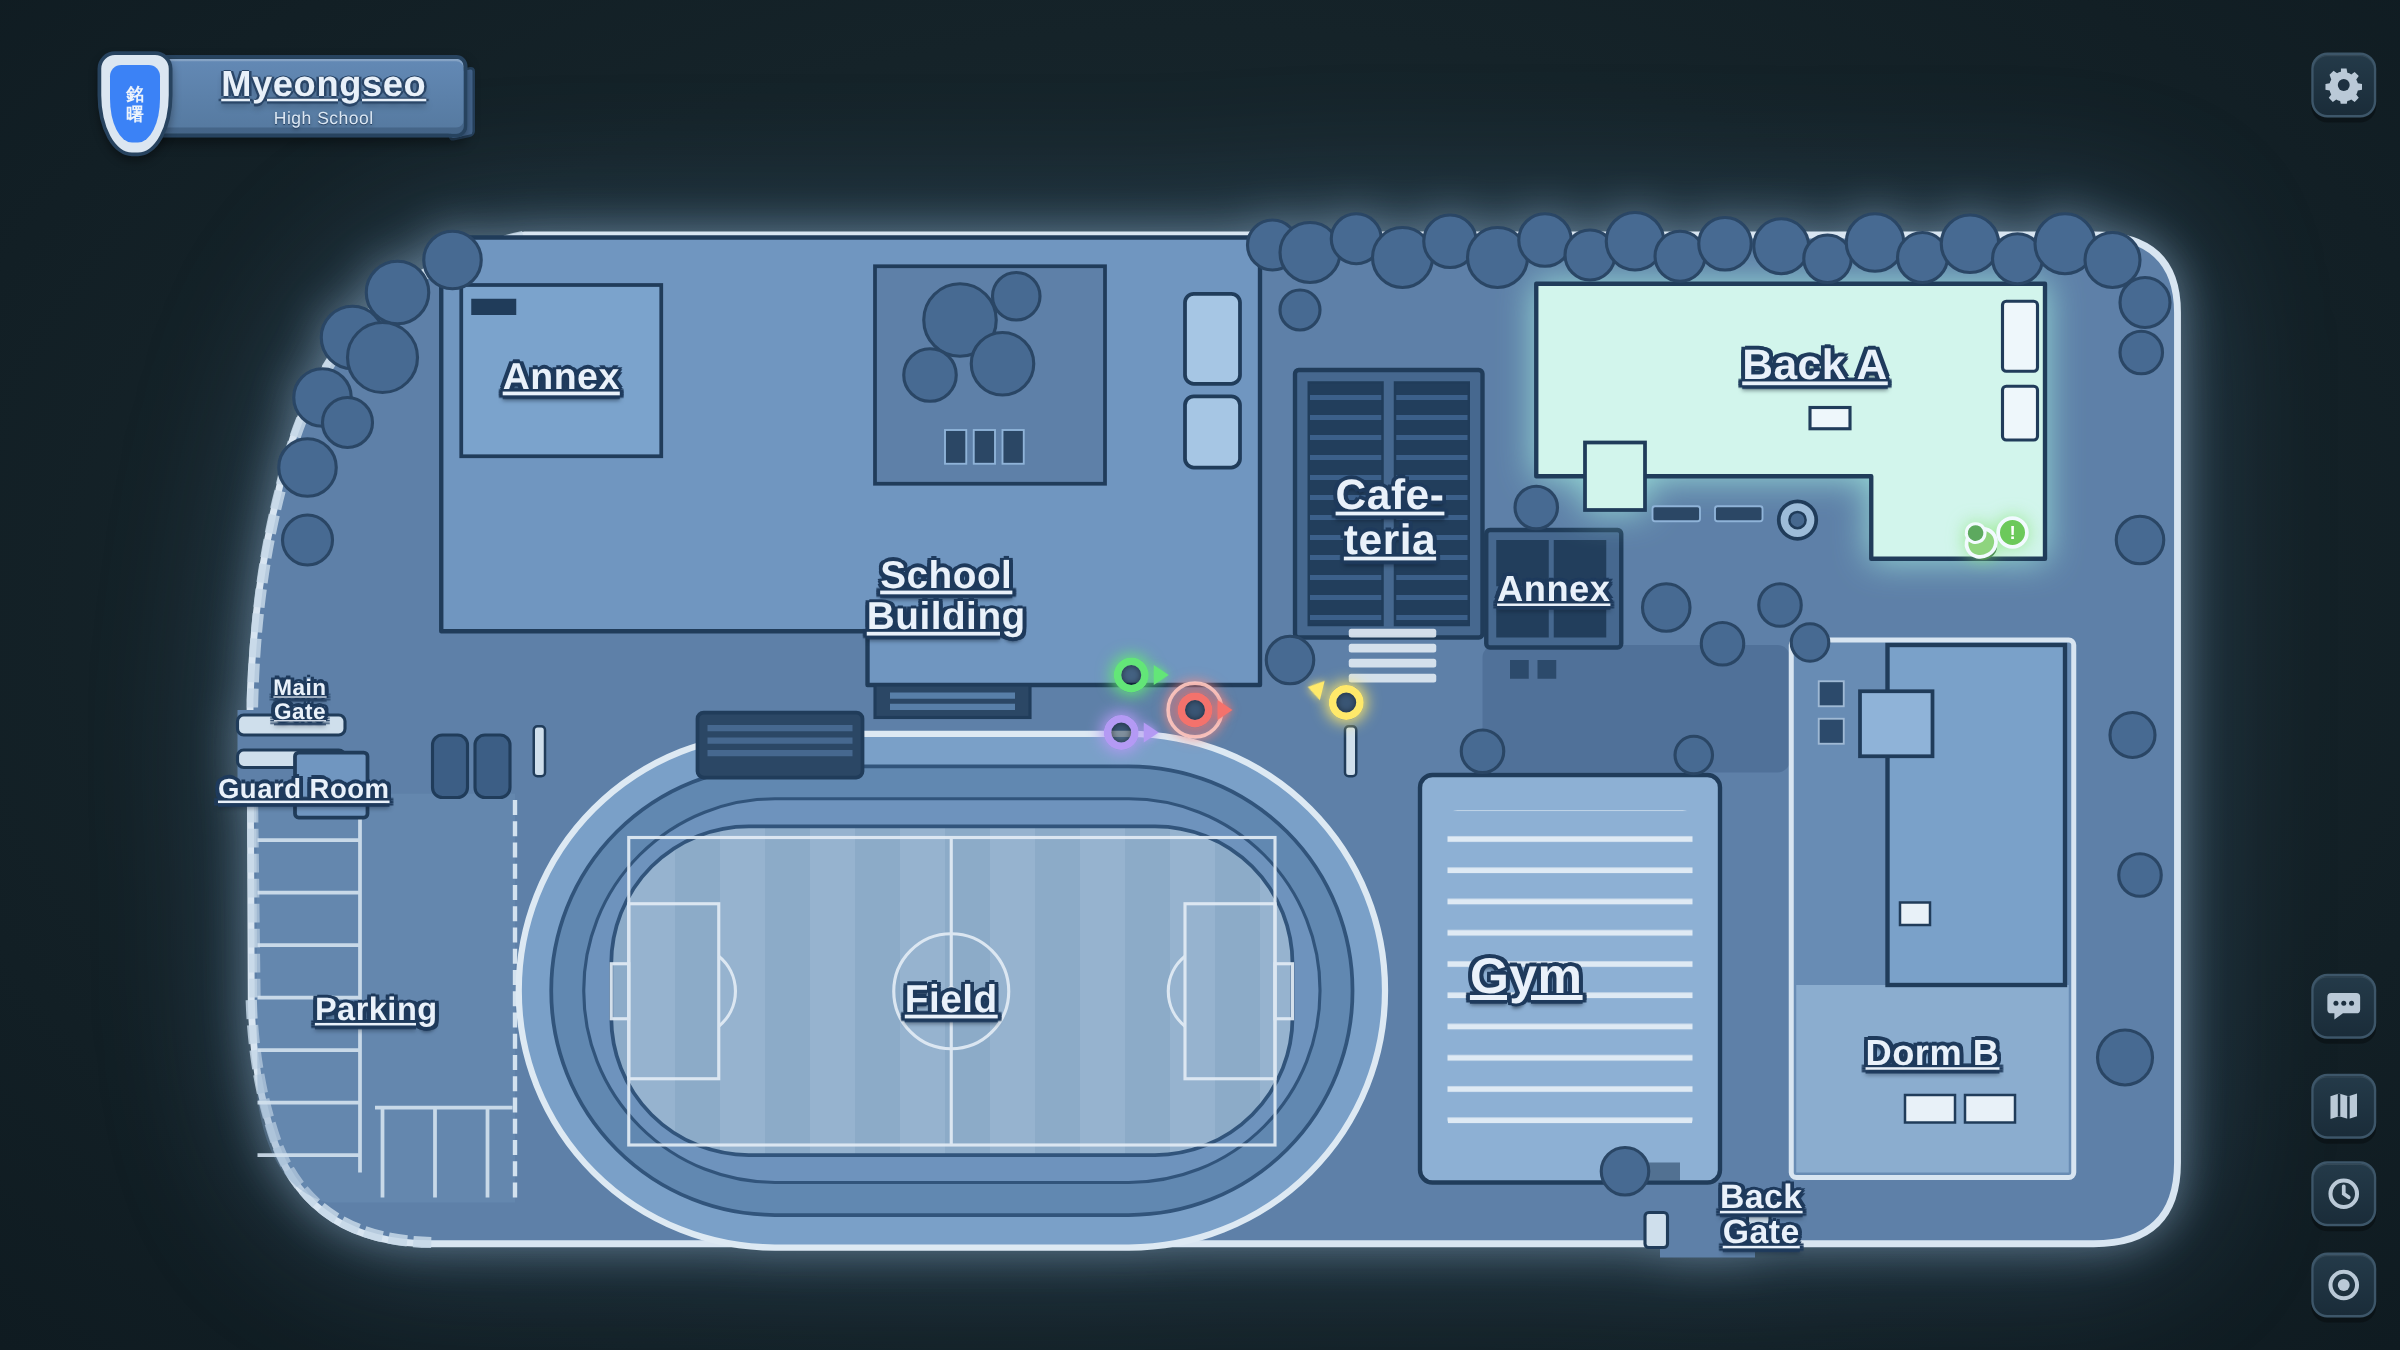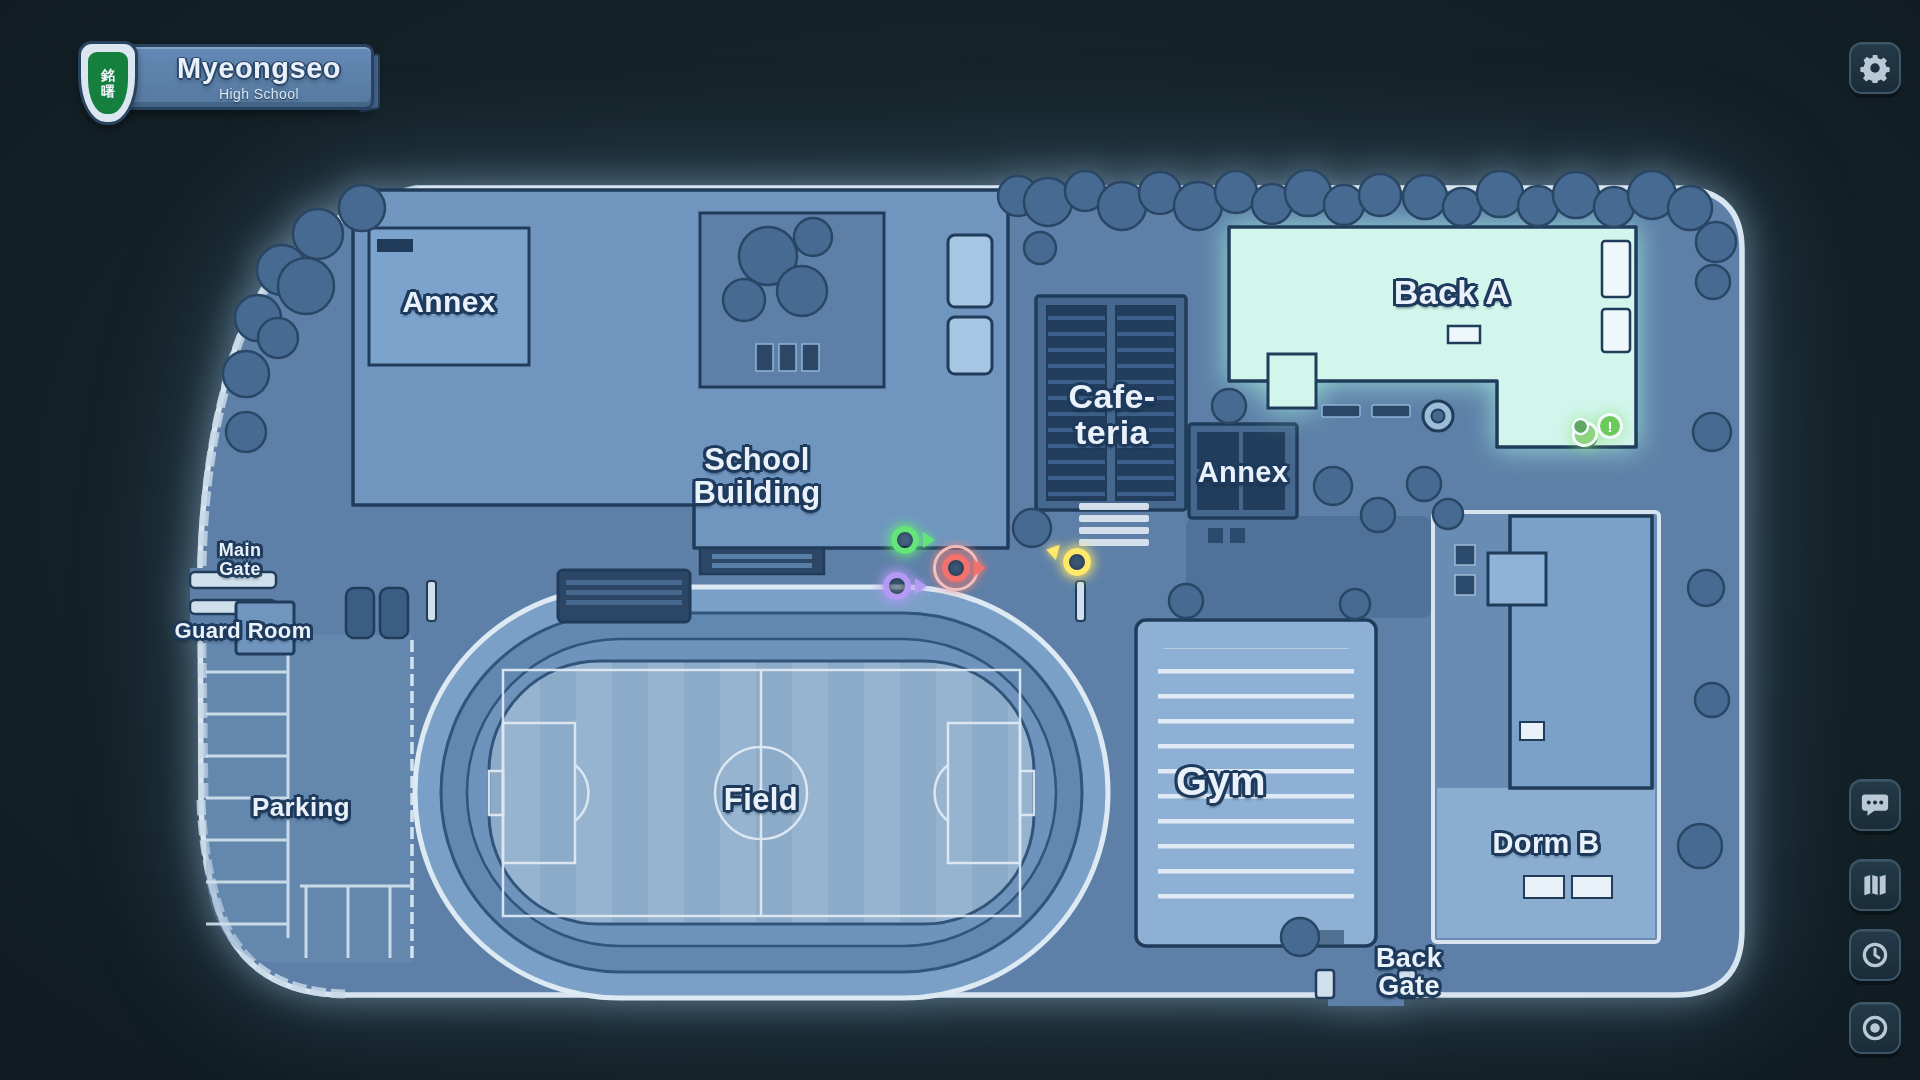--- a/index.html
+++ b/index.html
@@ -17,20 +17,21 @@
   .map-label{
     position:absolute;transform:translate(-50%,-50%);
     text-align:center;font-weight:bold;line-height:1.05;letter-spacing:.4px;
     color:var(--label,#e9f1fa);z-index:20;pointer-events:none;
     text-shadow:
       -3px -2px 0 var(--label-o,#1e3a5c), 3px -2px 0 var(--label-o,#1e3a5c),
       -3px  2px 0 var(--label-o,#1e3a5c), 3px  2px 0 var(--label-o,#1e3a5c),
        0 -3px 0 var(--label-o,#1e3a5c), 0 3px 0 var(--label-o,#1e3a5c),
       -3px 0 0 var(--label-o,#1e3a5c), 3px 0 0 var(--label-o,#1e3a5c),
        0 4px 3px rgba(8,20,35,.55);
+    text-decoration: underline;
   }
   .nowrap{white-space:nowrap}
   
   .marker{position:absolute;width:0;height:0;z-index:30;cursor:pointer}
   .marker .ring{
     position:absolute;left:-14px;top:-14px;width:28px;height:28px;border-radius:50%;
     border:6px solid var(--mc);background:rgba(16,36,56,.45);display:block;
     box-shadow:0 0 12px 2px var(--mc), inset 0 0 5px rgba(0,0,0,.5);
   }
   .arr{position:absolute;width:0;height:0;display:block;filter:drop-shadow(0 0 4px var(--mc))}
@@ -58,34 +59,35 @@
     border-color:transparent #2e4e74 transparent transparent;
   }
   .banner-body::after{
     content:"";position:absolute;right:-9px;top:8px;width:17px;height:52px;
     background:#486b95;border:2px solid #27435f;border-radius:4px;
     transform:skewY(-12deg);z-index:-1;
   }
   .banner-title{
     font-size:29px;font-weight:bold;color:#e8f0f9;letter-spacing:.5px;
     text-shadow:0 2px 0 #2a4668,0 -1px 0 #2a4668,2px 0 0 #2a4668,-2px 0 0 #2a4668,0 4px 5px rgba(0,0,0,.3);
+    text-decoration:underline;
   }
   .banner-subtitle{
     font-size:14px;font-weight:normal;color:#dce8f4;margin-top:1px;letter-spacing:.4px;
     text-shadow:0 1px 0 #2a4668, 0 2px 3px rgba(0,0,0,.3);
   }
   .banner-shield{
     position:absolute;left:0;top:5px;width:60px;height:84px;
     background:#dbe6f1;border:3px solid #27435f;
     border-radius:14px 14px 46% 46%/14px 14px 58% 58%;
     box-shadow:0 4px 7px rgba(0,0,0,.35);
     display:flex;align-items:center;justify-content:center;z-index:2;
   }
   .banner-shield-inner{
-    width:40px;height:62px;background:#15803d;
+    width:40px;height:62px;background:#3b82f6;
     border-radius:9px 9px 44% 44%/9px 9px 56% 56%;
     display:flex;align-items:center;justify-content:center;
     color:#ecf3fb;font-size:14px;font-weight:bold;text-align:center;line-height:1.15;
     word-break:break-all;padding:3px 10px;
   }
   
   .icon-btn{
     position:absolute;width:52px;height:52px;border-radius:13px;
     background:linear-gradient(180deg,#243a49,#1a2c39);
     border:2.5px solid #3d5669;

